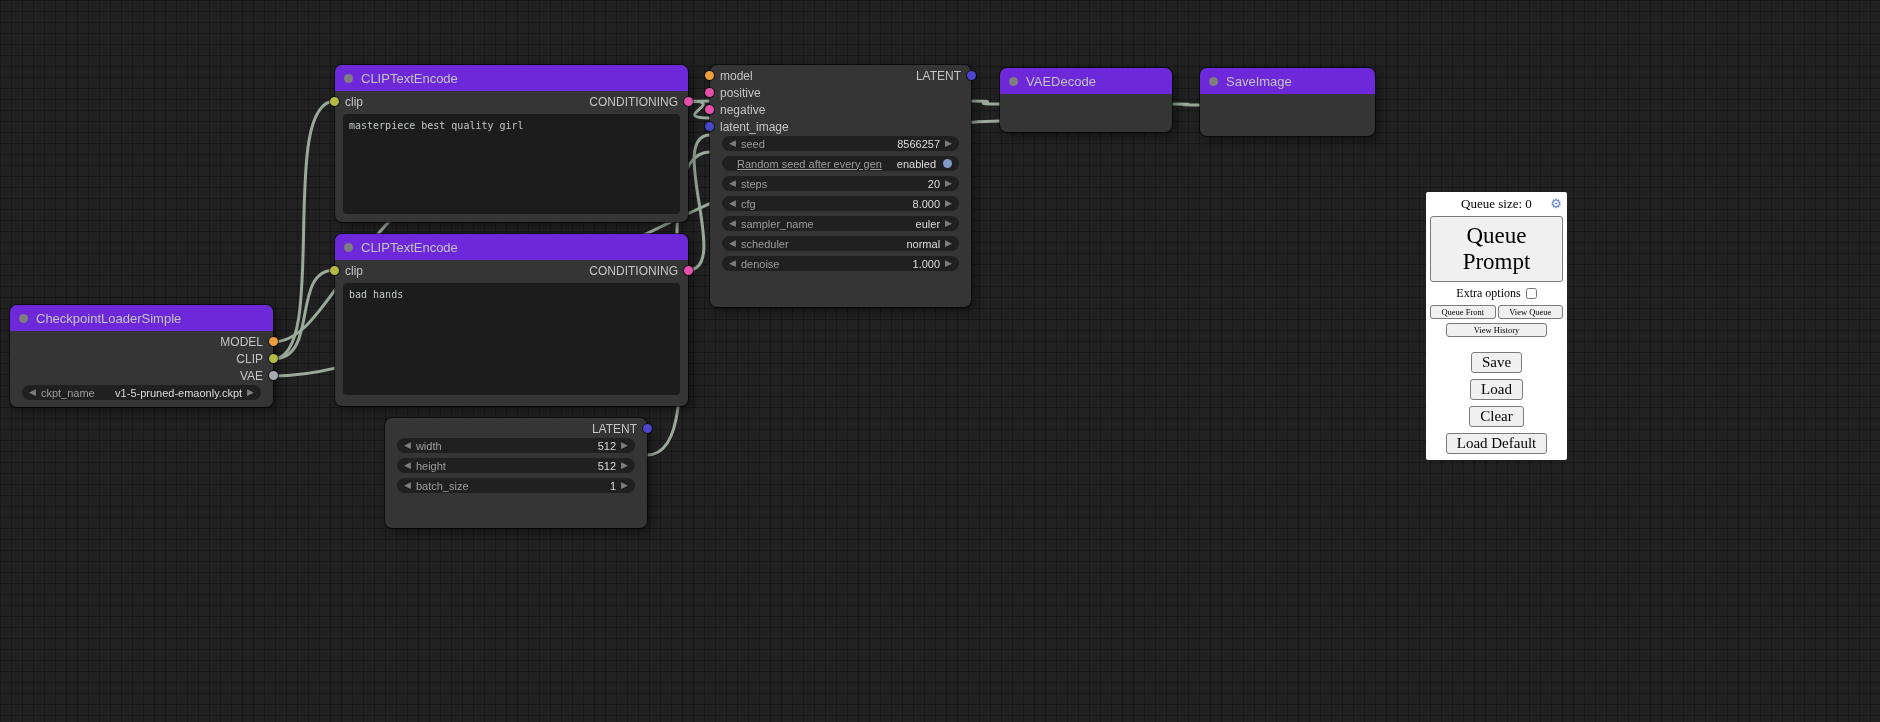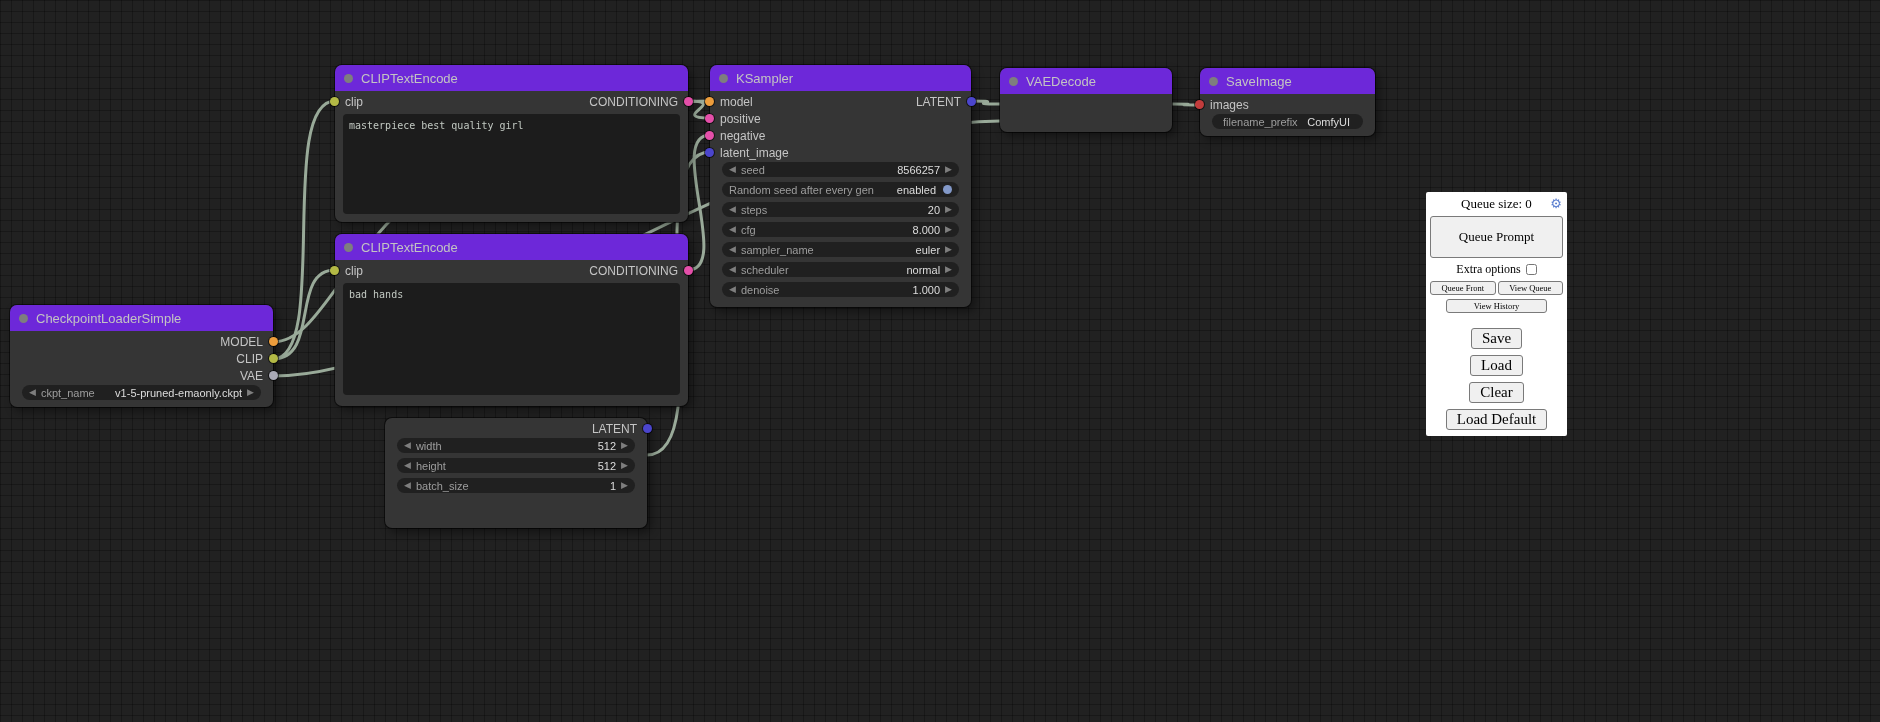--- a/index.html
+++ b/index.html
@@ -66,21 +66,21 @@
     font-family:"Liberation Serif", serif; font-size:13px;
     border-radius:2px;
   }
   .menu-header { width:100%; position:relative; text-align:center; height:16px; line-height:16px; }
   .gear { position:absolute; right:1px; top:1px; color:#5c7fd0; font-size:13px; line-height:13px; cursor:pointer; }
   .btn {
     font-family:"Liberation Serif", serif;
     background:#f0f0f0; border:1px solid #7a7a7a; border-radius:3px;
     color:#000; cursor:pointer;
   }
-  .btn-queue-prompt { width:100%; font-size:13px; padding:12px 0; }
+  .btn-queue-prompt { width:100%; font-size:23px; padding:6px 0; }
   .extra-row { display:flex; align-items:center; gap:5px; font-size:12px; height:15px; }
   .extra-row input { width:11px; height:11px; cursor:pointer; }
   .small-row { width:100%; display:flex; gap:2px; }
   .btn-tiny { flex:1; font-size:8.5px; padding:1px 0; }
   .btn-history { width:76%; font-size:8.5px; padding:1px 8px; margin-bottom:9px; }
   .btn-big { font-size:15px; padding:1px 10px; margin-top:2px; }
 </style>
 </head>
 <body>
 
@@ -167,24 +167,20 @@
         <div class="slot out">
           <span class="slot-label">CONDITIONING</span>
           <span class="dot" style="background-color: rgb(228, 79, 169);"></span>
         </div>
       </div>
       <textarea class="prompt-text ta-neg" spellcheck="false" style="">bad hands</textarea>
     </div>
   </div>
 
   <div class="node" style="left:710px; top:65px; width:261px; height:242px;">
-    <div class="node-title">
-      <span class="collapse-dot" style="background-color: rgb(126, 126, 126);"></span>
-      <span>KSampler</span>
-    </div>
     <div class="node-body">
       <div class="slot-row">
         <div class="slot in">
           <span class="dot" style="background-color: rgb(237, 157, 60);"></span>
           <span class="slot-label">model</span>
         </div>
         <div class="slot out">
           <span class="slot-label">LATENT</span>
           <span class="dot" style="background-color: rgb(75, 69, 204);"></span>
         </div>
@@ -208,21 +204,21 @@
         </div>
       </div>
       <div class="widgets">
         <div class="widget">
           <span class="arrow">◀</span>
           <span class="wlabel">seed</span>
           <span class="wvalue">8566257</span>
           <span class="arrow">▶</span>
         </div>
         <div class="widget">
-          <span class="wlabel" style="margin-left:0;">Random seed after every gen</span>
+          <span class="wlabel" style="margin-left:8px;text-decoration:underline;">Random seed after every gen</span>
           <span class="wvalue">enabled</span>
           <span class="toggle-dot" style="background-color: rgb(131, 153, 201);"></span>
         </div>
         <div class="widget">
           <span class="arrow">◀</span>
           <span class="wlabel">steps</span>
           <span class="wvalue">20</span>
           <span class="arrow">▶</span>
         </div>
         <div class="widget">
@@ -257,34 +253,20 @@
     <div class="node-title">
       <span class="collapse-dot" style="background-color: rgb(126, 126, 126);"></span>
       <span>VAEDecode</span>
     </div>
   </div>
 
   <div class="node" style="left:1200px; top:68px; width:175px; height:68px;">
     <div class="node-title">
       <span class="collapse-dot" style="background-color: rgb(126, 126, 126);"></span>
       <span>SaveImage</span>
-    </div>
-    <div class="node-body">
-      <div class="slot-row">
-        <div class="slot in">
-          <span class="dot" style="background-color: rgb(194, 60, 60);"></span>
-          <span class="slot-label">images</span>
-        </div>
-      </div>
-      <div class="widgets">
-        <div class="widget">
-          <span class="wlabel" style="margin-left:4px;">filename_prefix</span>
-          <span class="wvalue" style="margin-right:6px;">ComfyUI</span>
-        </div>
-      </div>
     </div>
   </div>
 
   <div class="node" style="left:385px; top:418px; width:262px; height:110px;">
     <div class="node-body">
       <div class="slot-row out-only">
         <div class="slot out">
           <span class="slot-label">LATENT</span>
           <span class="dot" style="background-color: rgb(75, 69, 204);"></span>
         </div>

